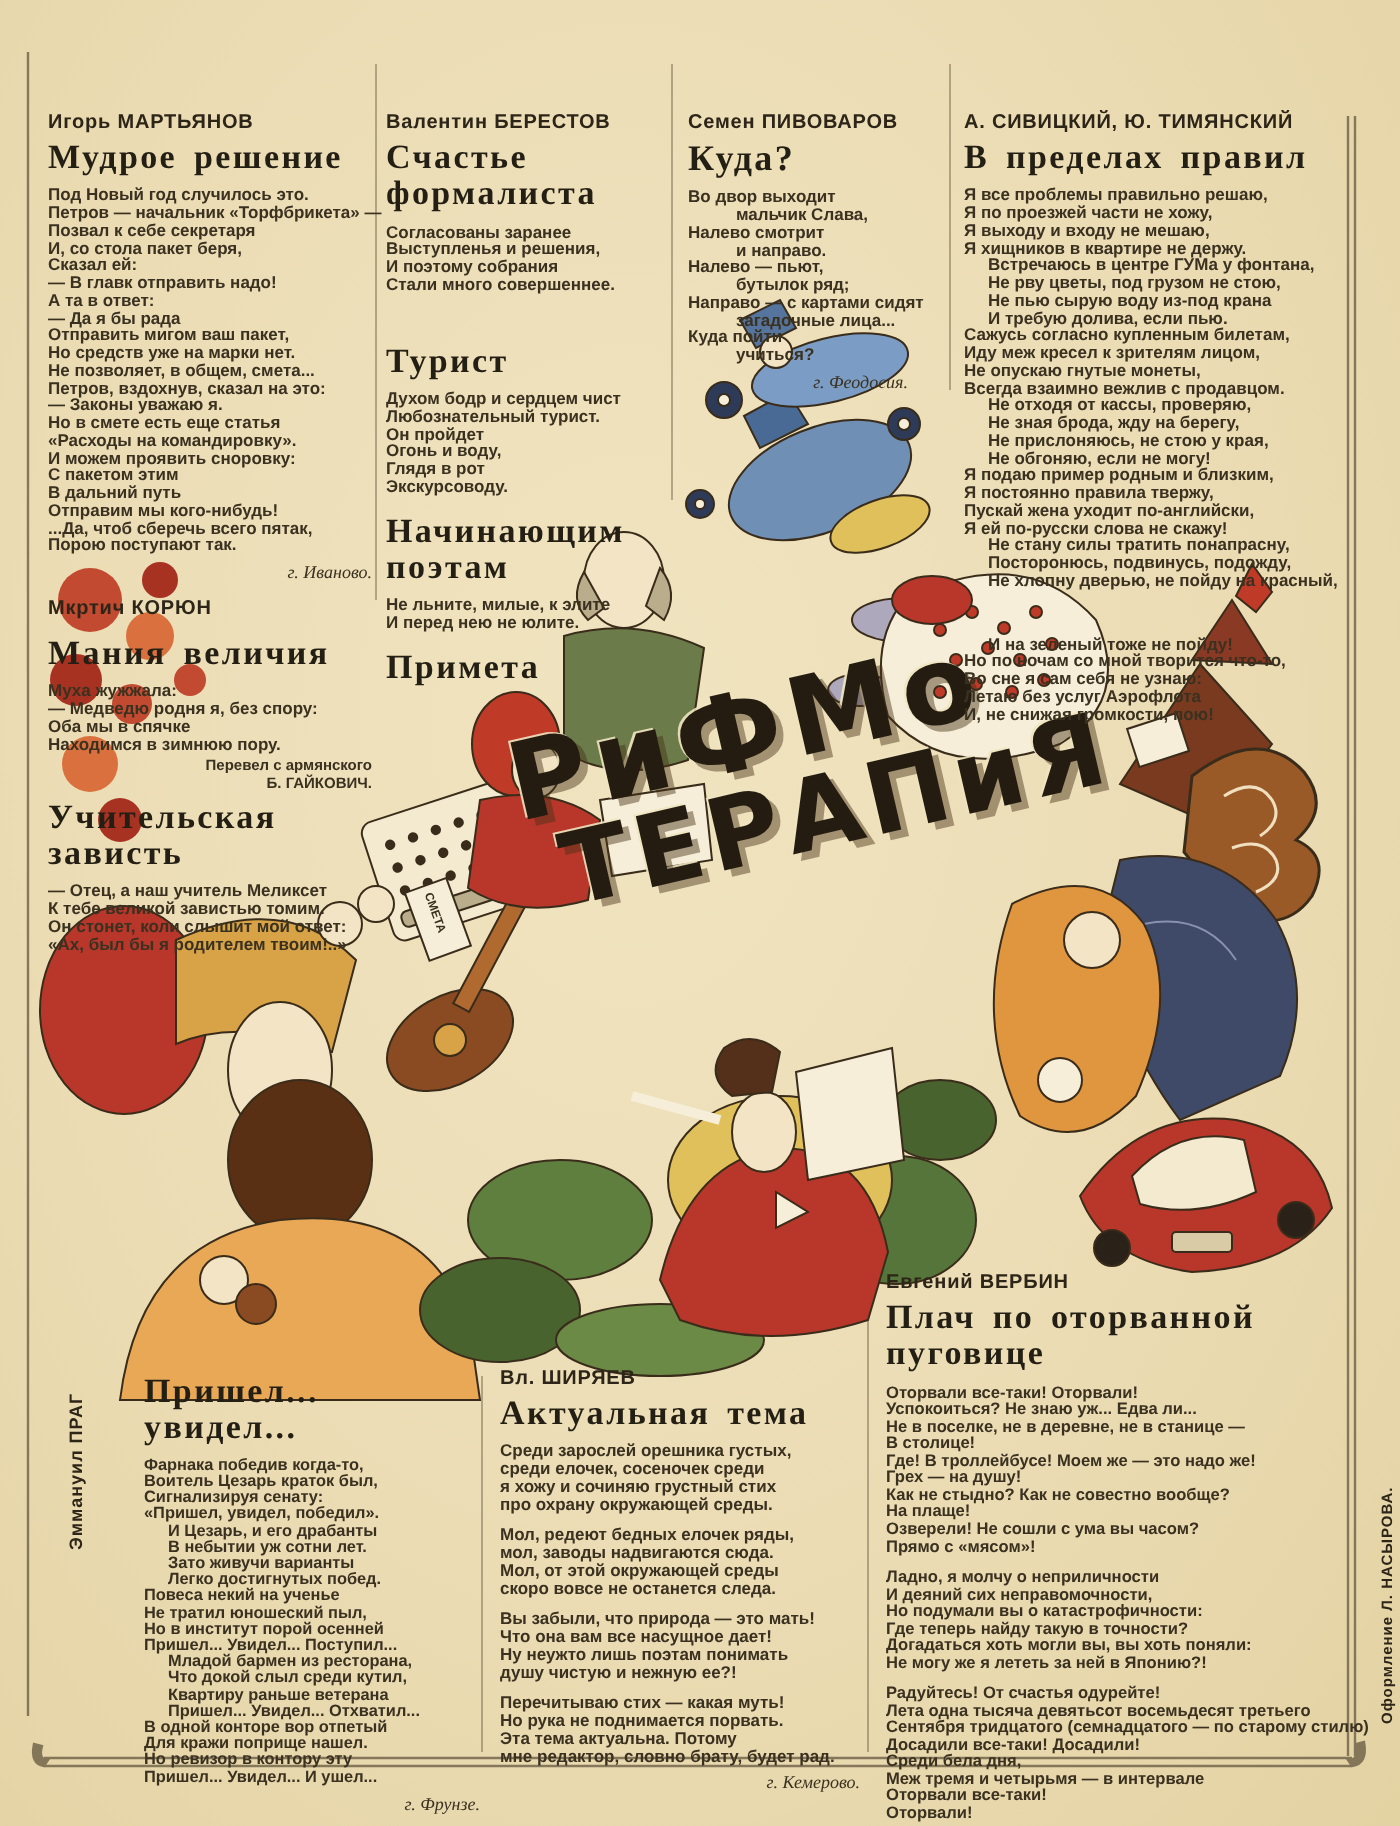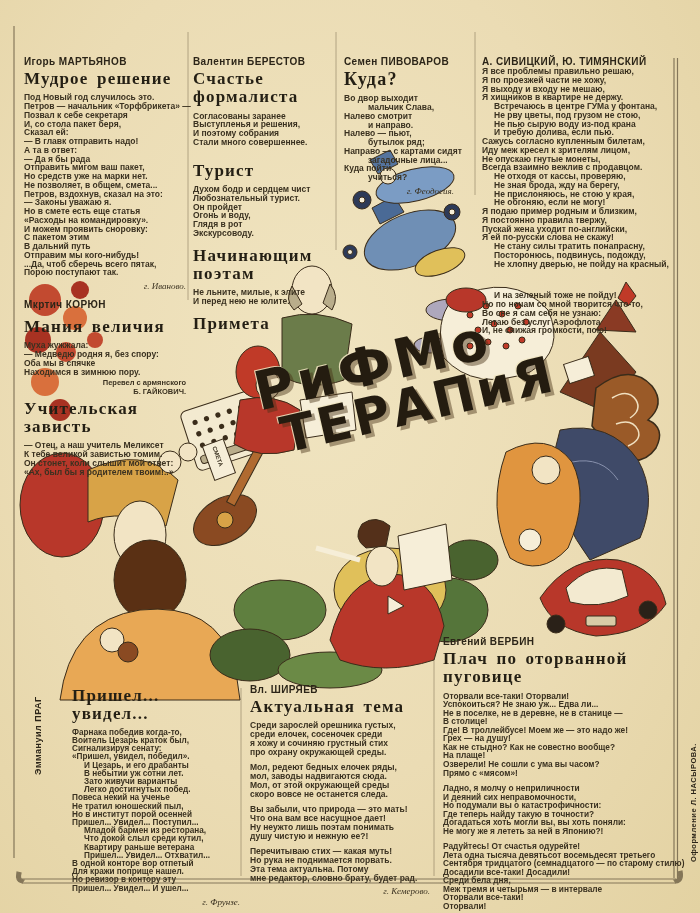--- a/index.html
+++ b/index.html
@@ -286,21 +286,21 @@
   <div>
     <div class="ptitle big">Счастье формалиста</div>
     <div class="lines">
         <div class="pline">Согласованы заранее</div>
         <div class="pline">Выступленья и решения,</div>
         <div class="pline">И поэтому собрания</div>
         <div class="pline">Стали много совершеннее.</div>
       </div>
   </div>
   <div>
-    <div class="ptitle big" style="margin-top:15px;">Турист</div>
+    <div class="ptitle big" style="margin-top:25px;">Турист</div>
     <div class="lines">
         <div class="pline">Духом бодр и сердцем чист</div>
         <div class="pline">Любознательный турист.</div>
         <div class="pline">Он пройдет</div>
         <div class="pline">Огонь и воду,</div>
         <div class="pline">Глядя в рот</div>
         <div class="pline">Экскурсоводу.</div>
       </div>
   </div>
   <div>
@@ -331,20 +331,21 @@
         <div class="pline">Куда пойти</div>
         <div class="pline" style="padding-left: 24px;">учиться?</div>
       </div>
     <div class="sig" style="width:110px;">г. Феодосия.</div>
   </div>
 </div>
 
 <div class="blk" style="left:482px;top:32px;width:208px;">
   <div class="author">А. СИВИЦКИЙ, Ю. ТИМЯНСКИЙ</div>
   <div>
+    <div class="ptitle big">В пределах правил</div>
     <div class="lines">
         <div class="pline">Я все проблемы правильно решаю,</div>
         <div class="pline">Я по проезжей части не хожу,</div>
         <div class="pline">Я выходу и входу не мешаю,</div>
         <div class="pline">Я хищников в квартире не держу.</div>
         <div class="pline" style="padding-left: 12px;">Встречаюсь в центре ГУМа у фонтана,</div>
         <div class="pline" style="padding-left: 12px;">Не рву цветы, под грузом не стою,</div>
         <div class="pline" style="padding-left: 12px;">Не пью сырую воду из-под крана</div>
         <div class="pline" style="padding-left: 12px;">И требую долива, если пью.</div>
         <div class="pline">Сажусь согласно купленным билетам,</div>

